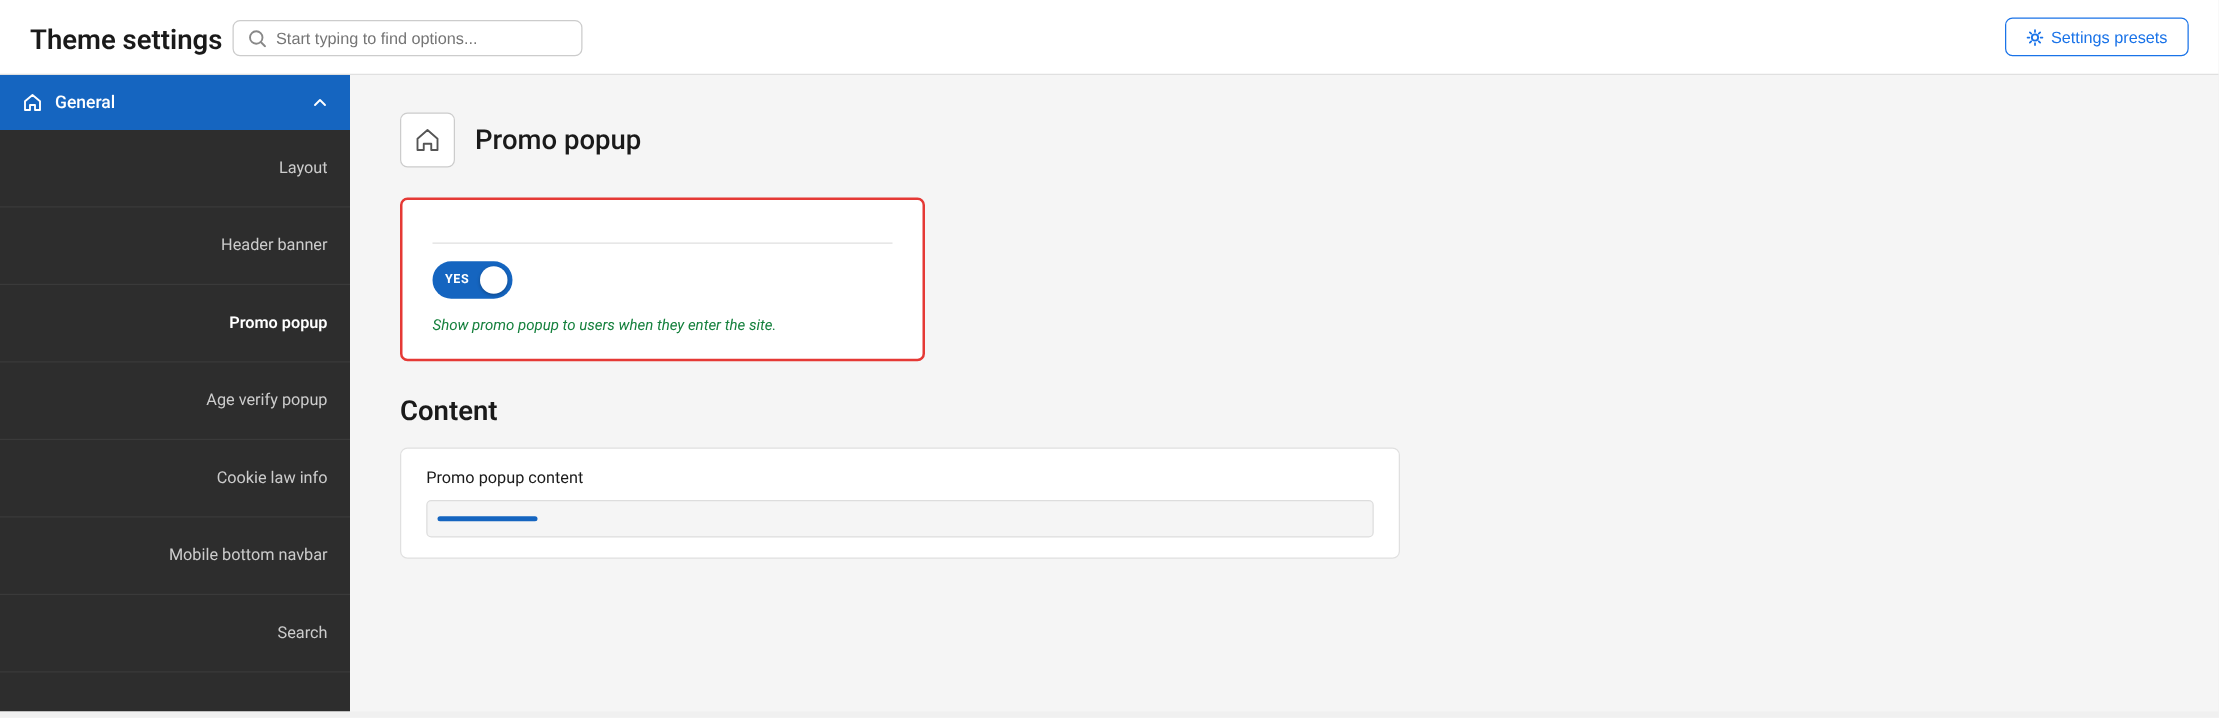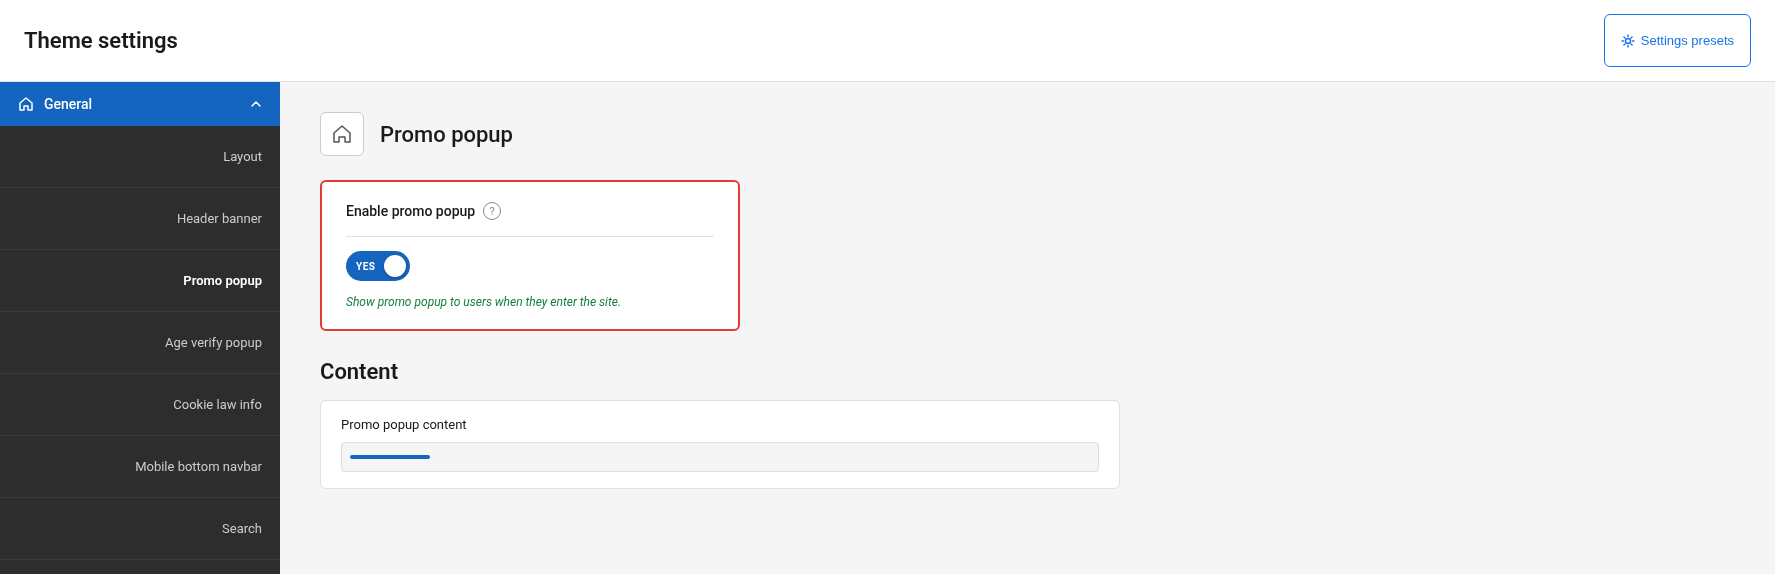--- a/index.html
+++ b/index.html
@@ -7,21 +7,21 @@
       font-family: -apple-system, BlinkMacSystemFont, 'Segoe UI', Roboto, sans-serif;
       background: #f0f0f0;
       min-height: 574px;
       font-size: 14px;
     }
 
     
     .top-header {
       background: #fff;
       display: flex;
-      align-items: center;
+      align-items: flex-end;
       padding: 14px 24px;
       border-bottom: 1px solid #e0e0e0;
       gap: 8px;
     }
     .page-title-heading {
       font-size: 22px;
       font-weight: 600;
       color: #1a1a1a;
       white-space: nowrap;
     }
@@ -48,21 +48,21 @@
       flex-shrink: 0;
     }
     .spacer { flex: 1; }
     .settings-presets-btn {
       display: flex;
       align-items: center;
       gap: 6px;
       border: 1.5px solid #1a73e8;
       color: #1a73e8;
       background: #fff;
-      padding: 18px 16px;
+      padding: 7px 16px;
       border-radius: 6px;
       font-size: 13px;
       font-weight: 500;
       cursor: pointer;
       white-space: nowrap;
     }
 
     
     .main-layout {
       display: flex;
@@ -267,20 +267,27 @@
       border-top: 1px solid #e0e0e0;
       margin: 14px 0;
     }
   </style>
 </head>
 <body>
 
 <div class="top-header">
   <h1 class="page-title-heading">Theme settings</h1>
 
+  <div class="search-bar">
+    <svg class="search-icon-svg" width="14" height="14" viewBox="0 0 14 14" fill="none">
+      <circle cx="6" cy="6" r="5" stroke="#888" stroke-width="1.5"></circle>
+      <line x1="10" y1="10" x2="13" y2="13" stroke="#888" stroke-width="1.5" stroke-linecap="round"></line>
+    </svg>
+    <input type="text" placeholder="Start typing to find options..." style="">
+  </div>
 
   <div class="spacer"></div>
 
   <button class="settings-presets-btn">
     <svg width="14" height="14" viewBox="0 0 14 14" fill="none">
       <circle cx="7" cy="7" r="2.5" stroke="#1a73e8" stroke-width="1.5"></circle>
       <path d="M7 1v1.5M7 11.5V13M1 7h1.5M11.5 7H13M2.9 2.9l1.06 1.06M10.04 10.04l1.06 1.06M2.9 11.1l1.06-1.06M10.04 3.96l1.06-1.06" stroke="#1a73e8" stroke-width="1.4" stroke-linecap="round"></path>
     </svg>
     <span>Settings presets</span>
   </button>
@@ -330,24 +337,20 @@
     <div class="section-title-row">
       <div class="house-icon-box">
         <svg width="22" height="22" viewBox="0 0 22 22" fill="none">
           <path d="M3 10L11 3L19 10V19H14V14H8V19H3V10Z" stroke="#555" stroke-width="1.5" stroke-linejoin="round" fill="none"></path>
         </svg>
       </div>
       <h2 class="section-heading">Promo popup</h2>
     </div>
 
     <div class="promo-card">
-      <div class="promo-card-title-row">
-        <span class="promo-card-label">Enable promo popup</span>
-        <div class="help-circle">?</div>
-      </div>
       <hr class="card-divider">
       <div class="toggle-row">
         <div class="toggle-switch">
           <div class="toggle-track">
             <span class="toggle-yes-label">YES</span>
             <div class="toggle-thumb"></div>
           </div>
         </div>
       </div>
       <p class="promo-hint">Show promo popup to users when they enter the site.</p>

